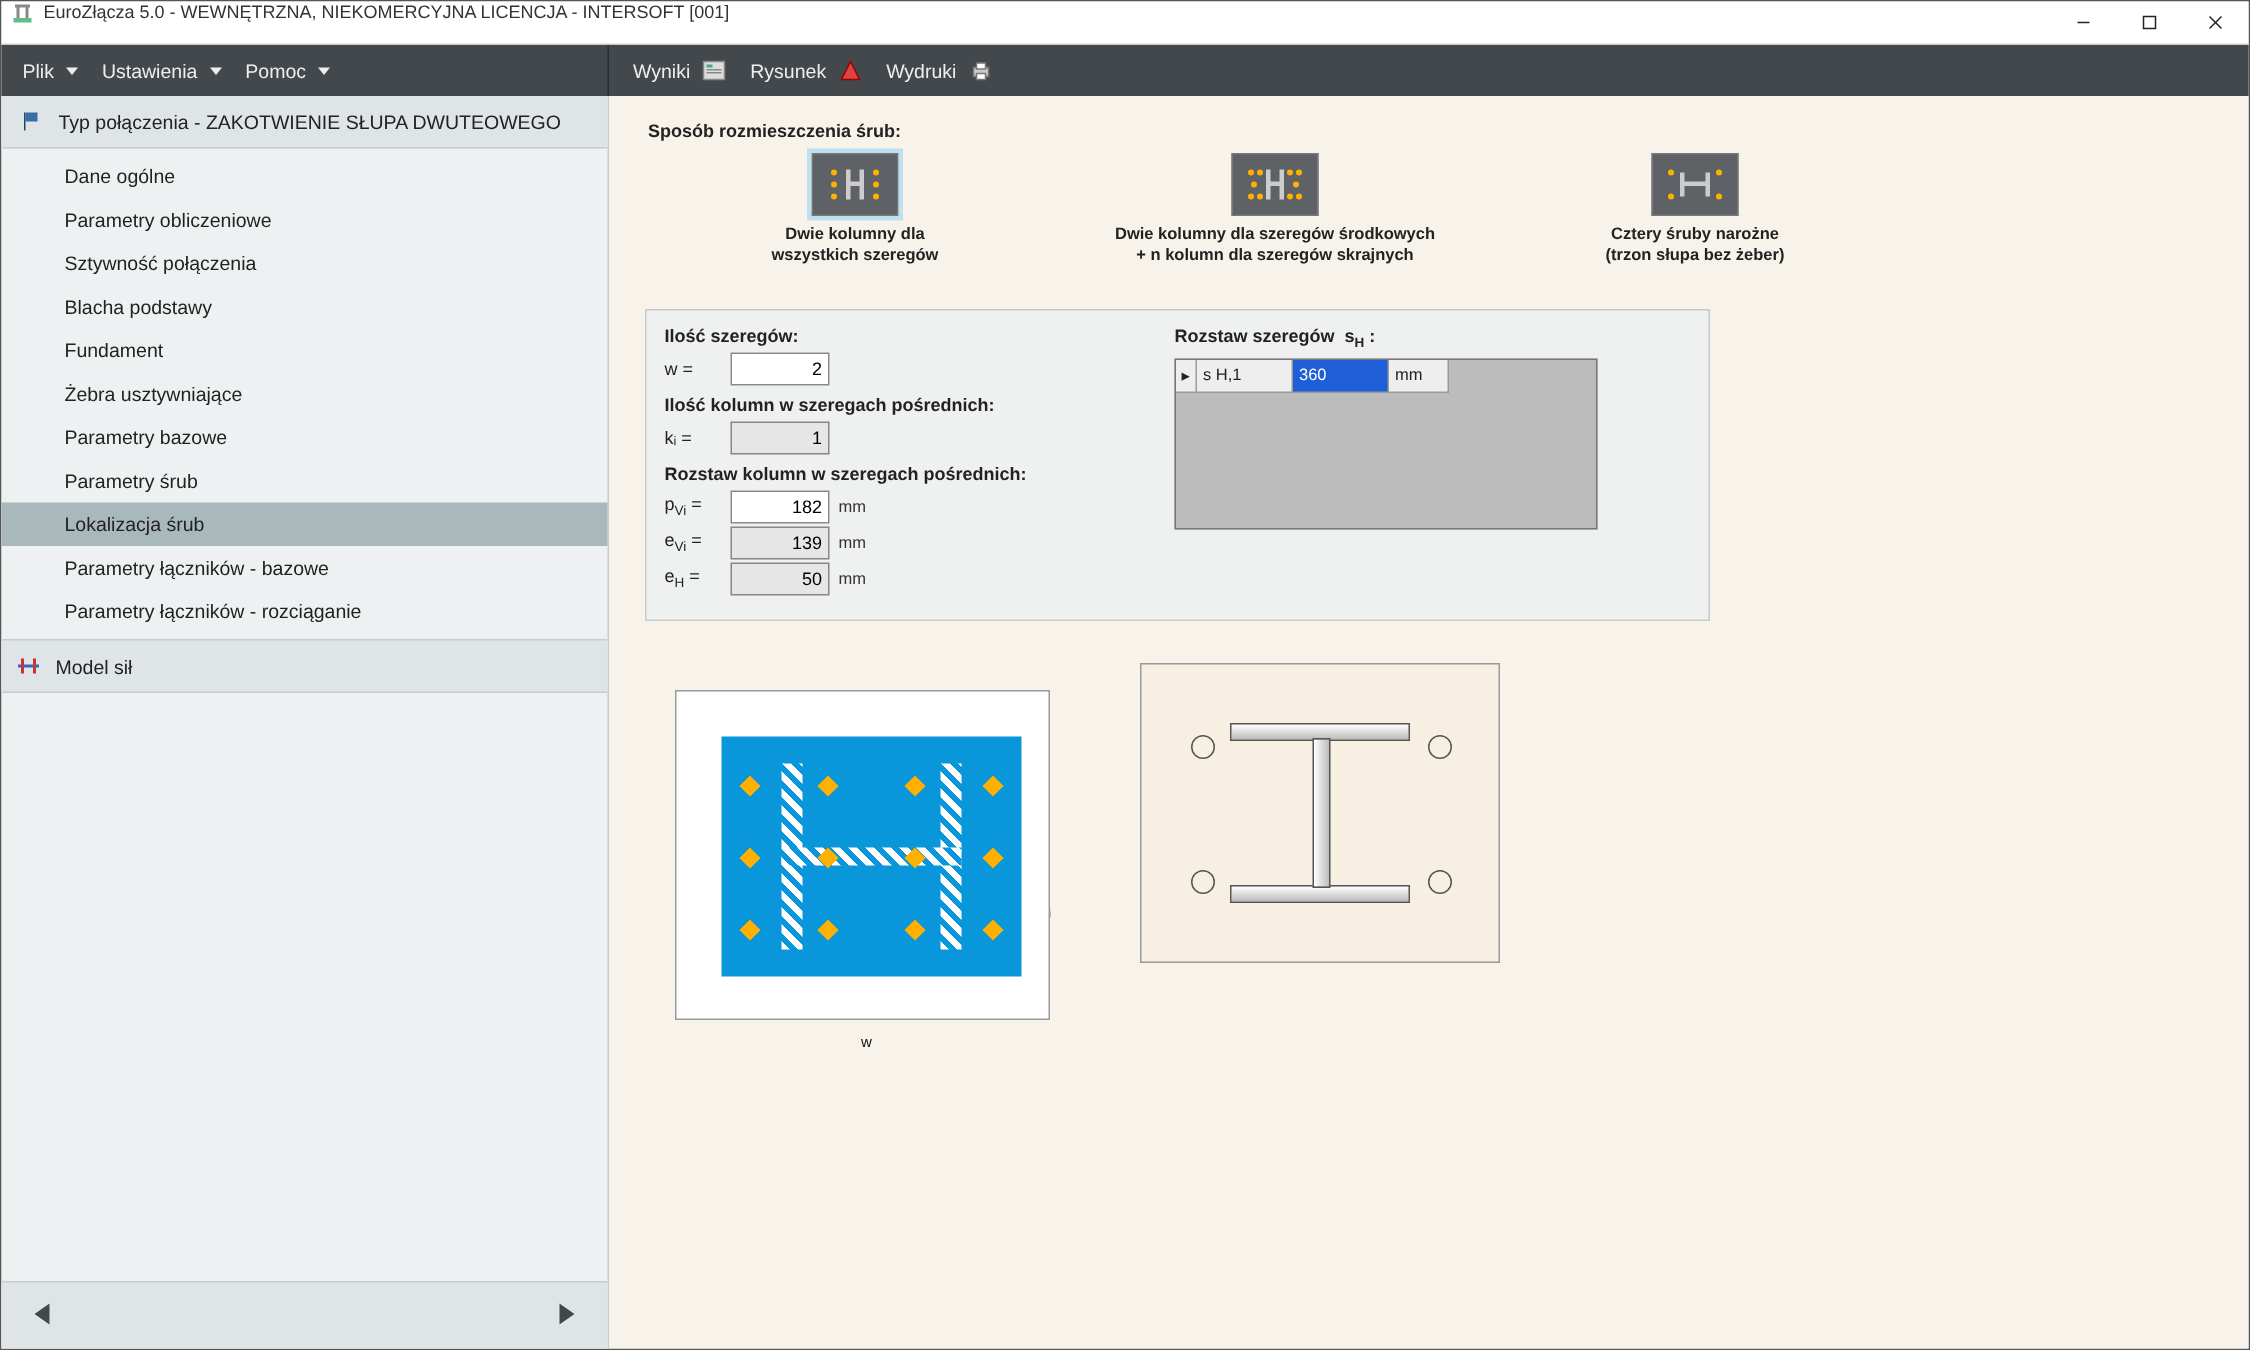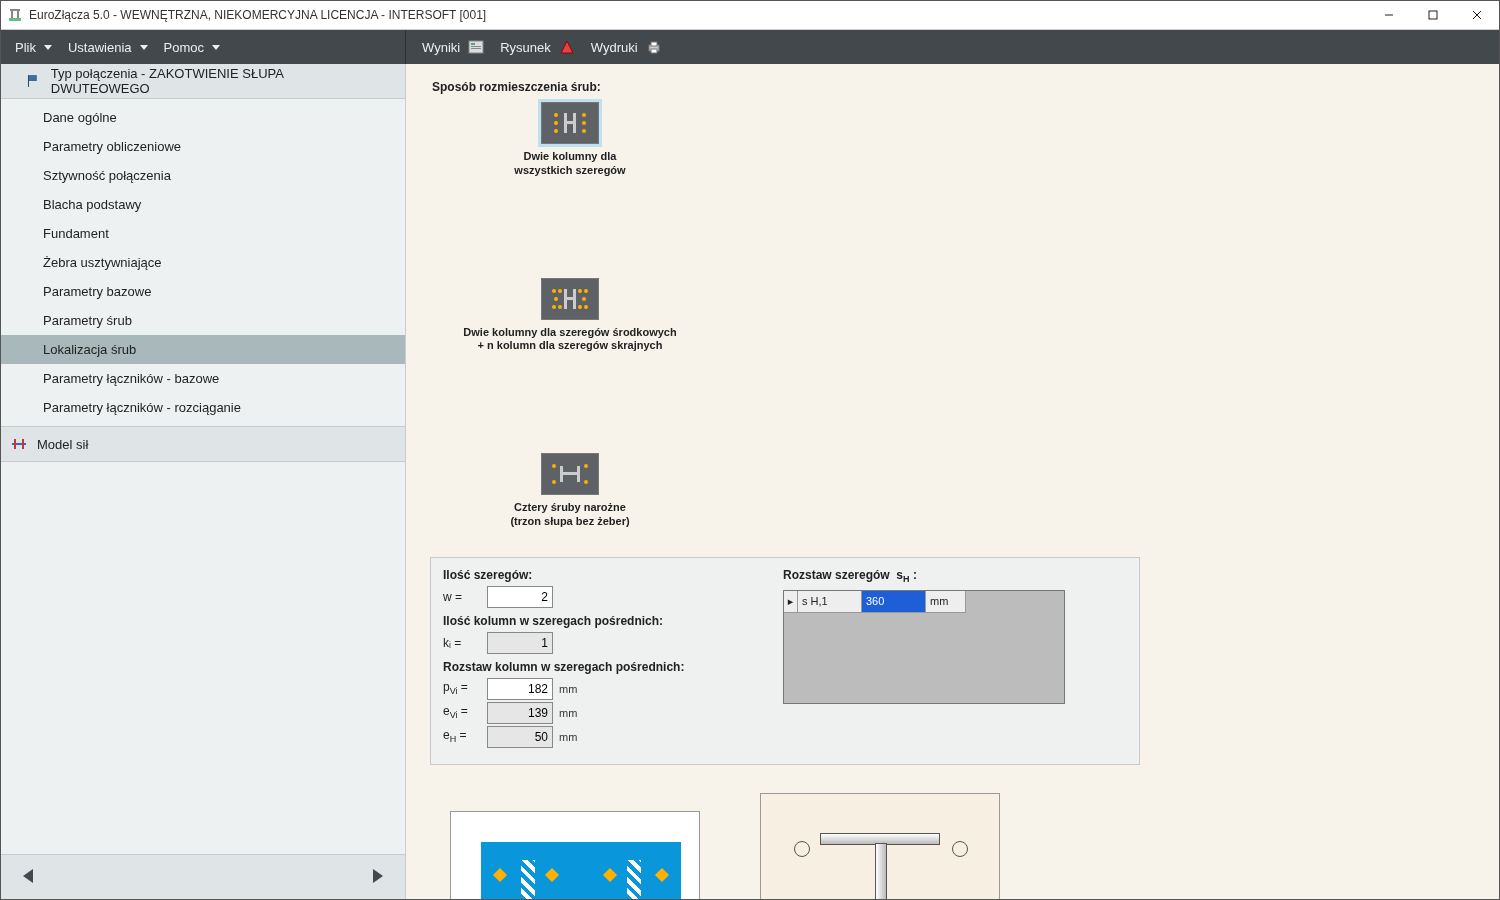--- a/index.html
+++ b/index.html
@@ -1,42 +1,42 @@
 <!DOCTYPE html>
 <html><head>
 <meta charset="utf-8">
 <style>
   html,body{margin:0;padding:0;font-family:"Segoe UI",Tahoma,sans-serif;font-size:12px;color:#222;background:#fff;}
   .window{width:1500px;height:900px;display:flex;flex-direction:column;border:1px solid #555;box-sizing:border-box;}
-  .titlebar{height:28px;background:#fff;display:flex;align-items:center;border-bottom:1px solid #ccc;}
+  .titlebar{height:28px;background:#fff;display:flex;align-items:flex-start;border-bottom:1px solid #ccc;}
   .titlebar .app-icon{width:16px;height:16px;margin:0 6px 0 6px;}
   .titlebar .title{flex:1;font-size:12px;color:#333;}
   .win-btns{display:flex;}
   .win-btn{width:44px;height:28px;display:flex;align-items:center;justify-content:center;}
   .win-btn svg{width:10px;height:10px;stroke:#222;stroke-width:1;}
   .menubar{height:34px;background:#43484d;display:flex;align-items:stretch;}
   .menubar .left{display:flex;align-items:flex-end;padding-left:6px;width:404px;box-sizing:border-box;}
   .menubar .divider{width:1px;background:#2b2e31;}
   .menubar .right{display:flex;align-items:center;padding-left:8px;}
   .menu-item{color:#eee;font-size:13px;padding:0 8px;display:flex;align-items:center;gap:6px;height:100%;}
   .menu-item .caret{width:0;height:0;border-left:4px solid transparent;border-right:4px solid transparent;border-top:5px solid #eee;margin-left:2px;}
   .tool-item{color:#eee;font-size:13px;padding:0 8px;display:flex;align-items:center;gap:8px;height:100%;}
   .tool-icon{width:16px;height:16px;}
   .body{flex:1;display:flex;min-height:0;}
   .sidebar{width:404px;background:#eef1f2;border-right:1px solid #c7cccf;display:flex;flex-direction:column;}
-  .sb-header{height:34px;background:#dfe4e6;display:flex;align-items:center;padding:0 24px;gap:10px;font-size:13px;color:#222;border-bottom:1px solid #c7cccf;}
+  .sb-header{height:34px;background:#dfe4e6;display:flex;align-items:center;padding:0 12px;gap:10px;font-size:13px;color:#222;border-bottom:1px solid #c7cccf;}
   .sb-list{padding:4px 0;}
   .sb-item{padding:7px 14px 7px 42px;font-size:13px;color:#222;}
   .sb-item.selected{background:#a9b8bb;}
   .sb-section{height:34px;background:#dfe4e6;display:flex;align-items:center;padding:0 10px;gap:10px;font-size:13px;border-top:1px solid #c7cccf;border-bottom:1px solid #c7cccf;}
   .sb-footer{margin-top:auto;height:44px;background:#dfe4e6;border-top:1px solid #c7cccf;display:flex;align-items:center;justify-content:space-between;padding:0 18px;}
   .arrow-btn svg{width:20px;height:20px;fill:#43484d;}
   .content{flex:1;background:#f7f3ea;overflow:auto;padding:14px 24px;box-sizing:border-box;}
   .section-title{font-weight:bold;font-size:12px;margin:2px 0 8px 2px;}
-  .opt-row{display:flex;gap:100px;align-items:flex-start;margin-left:30px;flex-direction:column;}
+  .opt-row{display:flex;gap:60px;align-items:flex-start;margin-left:30px;}
   .opt{display:flex;flex-direction:column;align-items:center;width:220px;}
   .opt .tile{width:56px;height:40px;border:1px solid #777;background:#5e6266;display:flex;align-items:center;justify-content:center;margin-bottom:6px;}
   .opt.selected .tile{outline:3px solid #bfe0ee;outline-offset:0;background:#5e6266;}
   .opt .cap{font-size:11px;text-align:center;line-height:1.25;font-weight:bold;}
   .panel{margin-top:28px;background:#eff0f0;border:1px solid #c9c9c9;width:710px;box-sizing:border-box;padding:10px 12px 14px 12px;display:flex;gap:20px;}
   .panel-left{width:320px;}
   .panel-left .lbl{font-weight:bold;font-size:12px;margin-bottom:4px;}
   .field-row{display:flex;align-items:center;gap:6px;margin:2px 0;}
   .field-row .sym{width:38px;text-align:left;font-size:12px;}
   .field-row input{width:58px;height:18px;border:1px solid #888;text-align:right;padding-right:4px;font-size:12px;background:#fff;}

